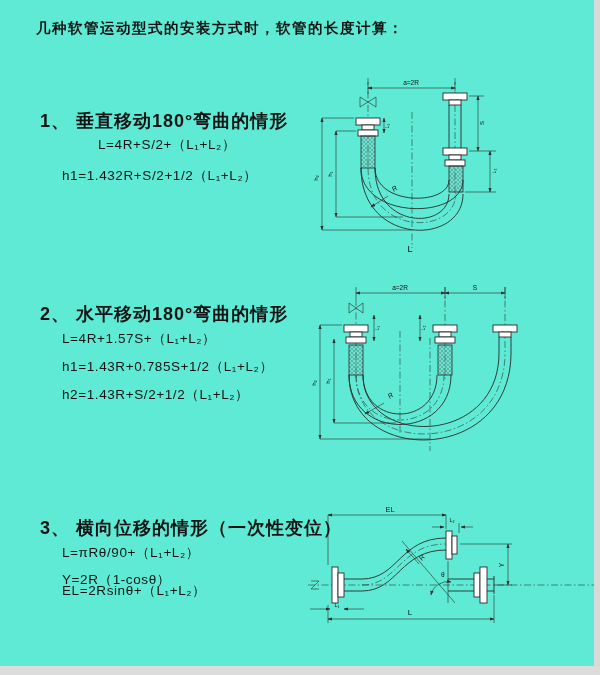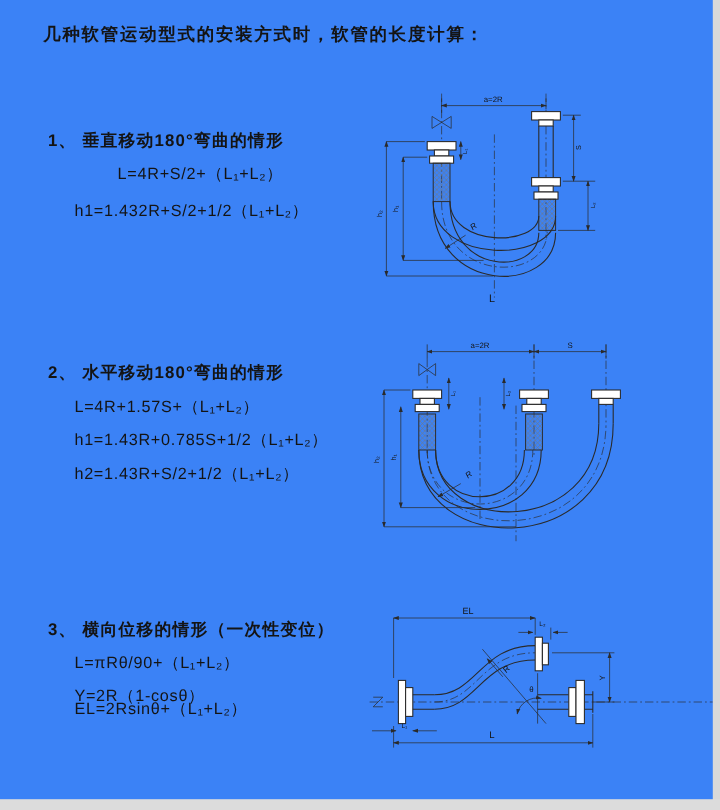--- a/index.html
+++ b/index.html
@@ -1,28 +1,28 @@
 <!DOCTYPE html>
 <html><head>
 <meta charset="utf-8">
 <style>
   html,body{margin:0;padding:0;}
   body{
     width:600px;height:675px;position:relative;background:#ffffff;
     font-family:"Liberation Sans",sans-serif;color:#141414;overflow:hidden;
   }
-  .sheet{position:absolute;inset:0;background:#3b82f6;}
+  .sheet{position:absolute;inset:0;background:#5eead4;}
   .edge-right{position:absolute;top:0;right:0;width:6px;height:100%;background:#d9d9d9;}
   .edge-bottom{position:absolute;left:0;right:0;bottom:0;height:9px;background:#dcdcdc;}
   .doc-title{
     position:absolute;left:36px;top:19px;font-size:14.5px;font-weight:bold;
     letter-spacing:1.5px;white-space:nowrap;
   }
   .sec-heading{
-    position:absolute;font-size:14px;font-weight:bold;letter-spacing:1px;white-space:nowrap;
+    position:absolute;font-size:18px;font-weight:bold;letter-spacing:1px;white-space:nowrap;
   }
   .formula{
     position:absolute;font-size:13.5px;font-weight:normal;letter-spacing:.6px;white-space:nowrap;
   }
   
   #s1-h{left:40px;top:109px;}
   #s1-f0{left:62px;top:136px;margin-left:36px;}
   #s1-f1{left:62px;top:167px;text-align:right;}
   #s1-f2{left:62px;top:198px;}
   

